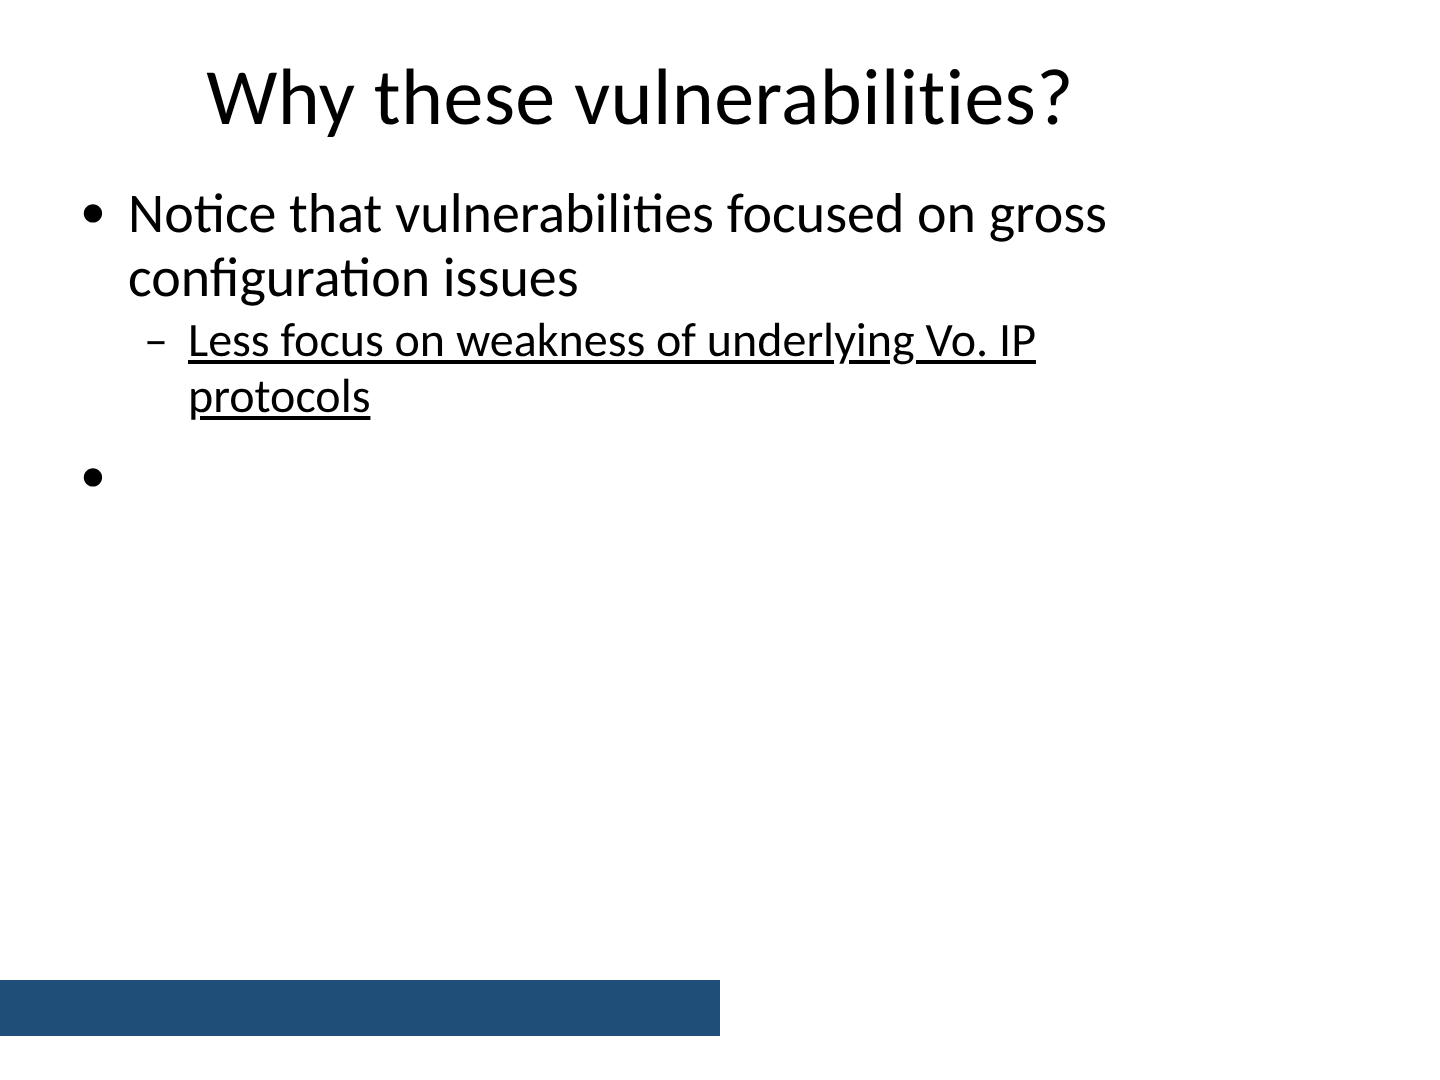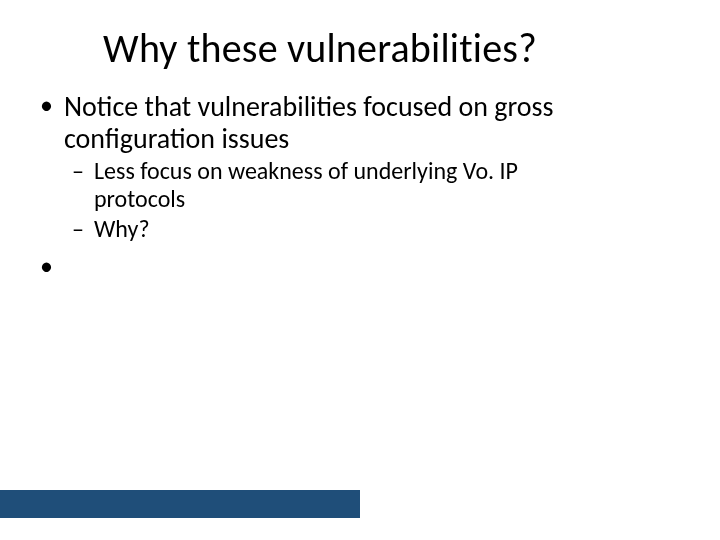--- a/index.html
+++ b/index.html
@@ -47,20 +47,21 @@
     left: 4px;
     top: 0;
     font-size: 26px;
     line-height: 1.15;
   }
   ul.level2 {
     list-style: none;
     margin: 2px 0 0 0;
     padding: 0;
     font-size: 24px;
+    text-decoration: underline;
   }
   ul.level2 > li {
     position: relative;
     padding-left: 30px;
     margin-top: 2px;
   }
   ul.level2 > li::before {
     content: "–";
     position: absolute;
     left: 8px;
@@ -84,23 +85,20 @@
   <div class="title">Why these vulnerabilities?</div>
 
   <div class="body">
     <ul class="level1">
       <li>
         <span>Notice that vulnerabilities focused on gross configuration issues</span>
         <ul class="level2">
           <li>
             <span>Less focus on weakness of underlying Vo. IP protocols</span>
           </li>
-          <li>
-            <span>Why?</span>
-          </li>
         </ul>
       </li>
       <li>
       </li>
     </ul>
   </div>
 
   <div class="footer-bar"></div>
 </div>
 

